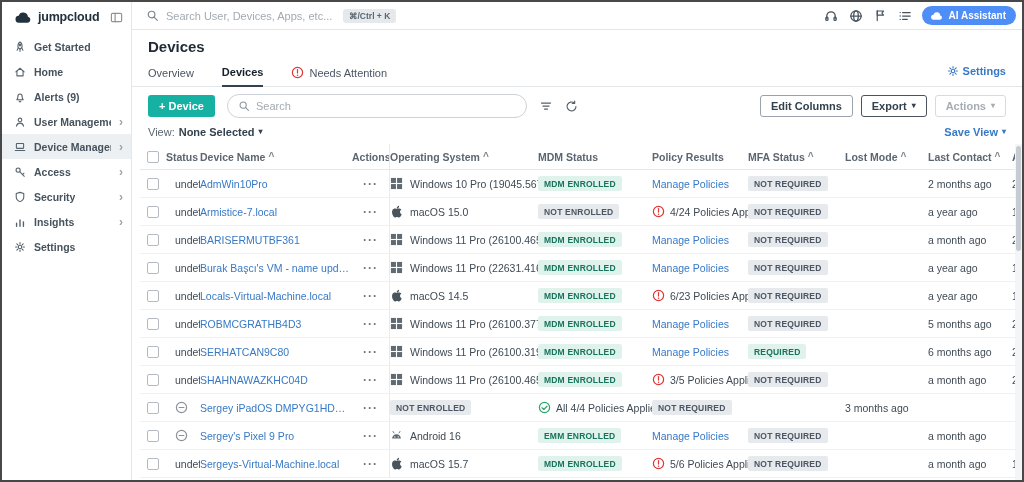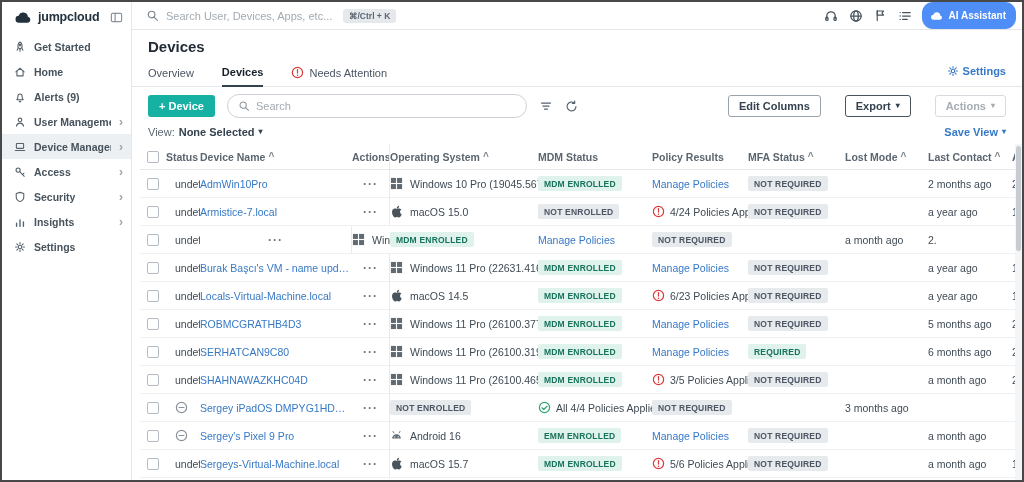--- a/index.html
+++ b/index.html
@@ -13,21 +13,21 @@
   .collapse-btn { margin-left: auto; color: #8a939b; display: flex; }
   .nav-item { height: 25px; display: flex; align-items: center; gap: 8px; padding: 0 8px 0 12px; color: #46525c; font-size: 10.5px; font-weight: bold; cursor: pointer; }
   .nav-item.active { background: #edf0f2; }
   .nav-ic { display: flex; color: #55616b; }
   .nav-label { white-space: nowrap; overflow: hidden; }
   .chev { margin-left: auto; color: #9aa3ab; font-size: 12px; line-height: 1; }
 
   
   .main { flex: 1; min-width: 0; display: flex; flex-direction: column; }
 
-  .topbar { height: 28px; flex: none; border-bottom: 1px solid #e4e7ea; display: flex; gap: 8px; padding: 0 6px 0 14px; }
+  .topbar { height: 28px; flex: none; border-bottom: 1px solid #e4e7ea; display: flex; align-items: center; gap: 8px; padding: 0 6px 0 14px; }
   .gsearch { flex: 1; display: flex; align-items: center; gap: 7px; min-width: 0; }
   .gsearch-ic { color: #7d868e; display: flex; }
   .gsearch-input { border: none; outline: none; font-size: 11px; color: #3f4a54; width: 170px; font-family: "Liberation Sans", sans-serif; }
   .gsearch-input::placeholder { color: #a2aab1; }
   .kbd-badge { background: #e6e9ec; color: #5b6670; font-size: 8.5px; font-weight: bold; padding: 2px 6px; border-radius: 3px; white-space: nowrap; }
   .top-icons { display: flex; align-items: center; gap: 11px; color: #46525c; padding-right: 2px; }
   .top-icons > span { display: flex; cursor: pointer; }
   .ai-pill { background: #4f8df7; color: #fff; font-size: 10px; font-weight: bold; border-radius: 11px; padding: 4px 10px 4px 8px; display: flex; align-items: center; gap: 5px; white-space: nowrap; cursor: pointer; }
 
   .page-head { padding: 8px 16px 6px; }
@@ -37,21 +37,21 @@
   .tab { font-size: 11px; color: #4b5563; padding-bottom: 7px; display: flex; align-items: center; gap: 5px; cursor: pointer; }
   .tab.active { color: #15202b; font-weight: bold; border-bottom: 2px solid #33424e; margin-bottom: -1px; }
   .settings-link { position: absolute; right: 16px; top: 4px; color: #3779c5; font-size: 11px; font-weight: bold; display: flex; align-items: center; gap: 4px; cursor: pointer; }
 
   .toolbar { display: flex; align-items: center; gap: 12px; padding: 7px 16px 6px; }
   .btn-teal { background: #16b1a3; border: none; color: #fff; font-size: 11px; font-weight: bold; padding: 5px 11px; border-radius: 3px; cursor: pointer; font-family: "Liberation Sans", sans-serif; white-space: nowrap; }
   .search-box { width: 300px; height: 24px; border: 1px solid #ccd2d8; border-radius: 12px; display: flex; align-items: center; gap: 6px; padding: 0 10px; color: #8a939b; background: #fff; }
   .search-box input { border: none; outline: none; flex: 1; font-size: 11px; color: #3f4a54; font-family: "Liberation Sans", sans-serif; background: transparent; }
   .search-box input::placeholder { color: #a2aab1; }
   .tool-ic { color: #55616b; display: flex; cursor: pointer; }
-  .right-btns { margin-left: auto; display: flex; gap: 24px; }
+  .right-btns { margin-left: auto; display: flex; gap: 8px; }
   .btn-outline { background: #fff; border: 1px solid #9aa3ab; border-radius: 3px; font-size: 11px; font-weight: bold; color: #33424e; padding: 4px 10px; display: flex; align-items: center; gap: 5px; cursor: pointer; font-family: "Liberation Sans", sans-serif; white-space: nowrap; }
   .btn-outline.dark { border-color: #4a545e; }
   .btn-outline.disabled { color: #a6adb4; border-color: #d7dbdf; cursor: default; }
   .caret { font-size: 8px; line-height: 1; }
 
   .view-row { display: flex; align-items: center; padding: 0 16px 5px; font-size: 11px; color: #33424e; height: 20px; }
   .view-label { color: #5b6670; margin-right: 4px; }
   .view-value { font-weight: bold; display: flex; align-items: center; gap: 4px; cursor: pointer; }
   .save-view { margin-left: auto; color: #3779c5; font-weight: bold; display: flex; align-items: center; gap: 4px; cursor: pointer; text-align: center; }
 
@@ -436,20 +436,23 @@
             </div>
             <div class="cell"></div>
             <div class="cell">a year ago</div>
             <div class="cell">1.</div>
           </div>
           <div class="trow">
             <div class="cell c-check">
               <span class="cb"></span>
             </div>
             <div class="cell c-status">undefined</div>
+            <div class="cell">
+              <a class="dname">BARISERMUTBF361</a>
+            </div>
             <div class="cell c-sep c-dots">···</div>
             <div class="cell c-os">
               <span class="os-ic">
                 <svg viewBox="0 0 14 14" width="13" height="13">
                   <g fill="#5f6a73">
                     <rect x="1" y="1" width="5.4" height="5.4"></rect>
                     <rect x="7.6" y="1" width="5.4" height="5.4"></rect>
                     <rect x="1" y="7.6" width="5.4" height="5.4"></rect>
                     <rect x="7.6" y="7.6" width="5.4" height="5.4"></rect>
                   </g>

